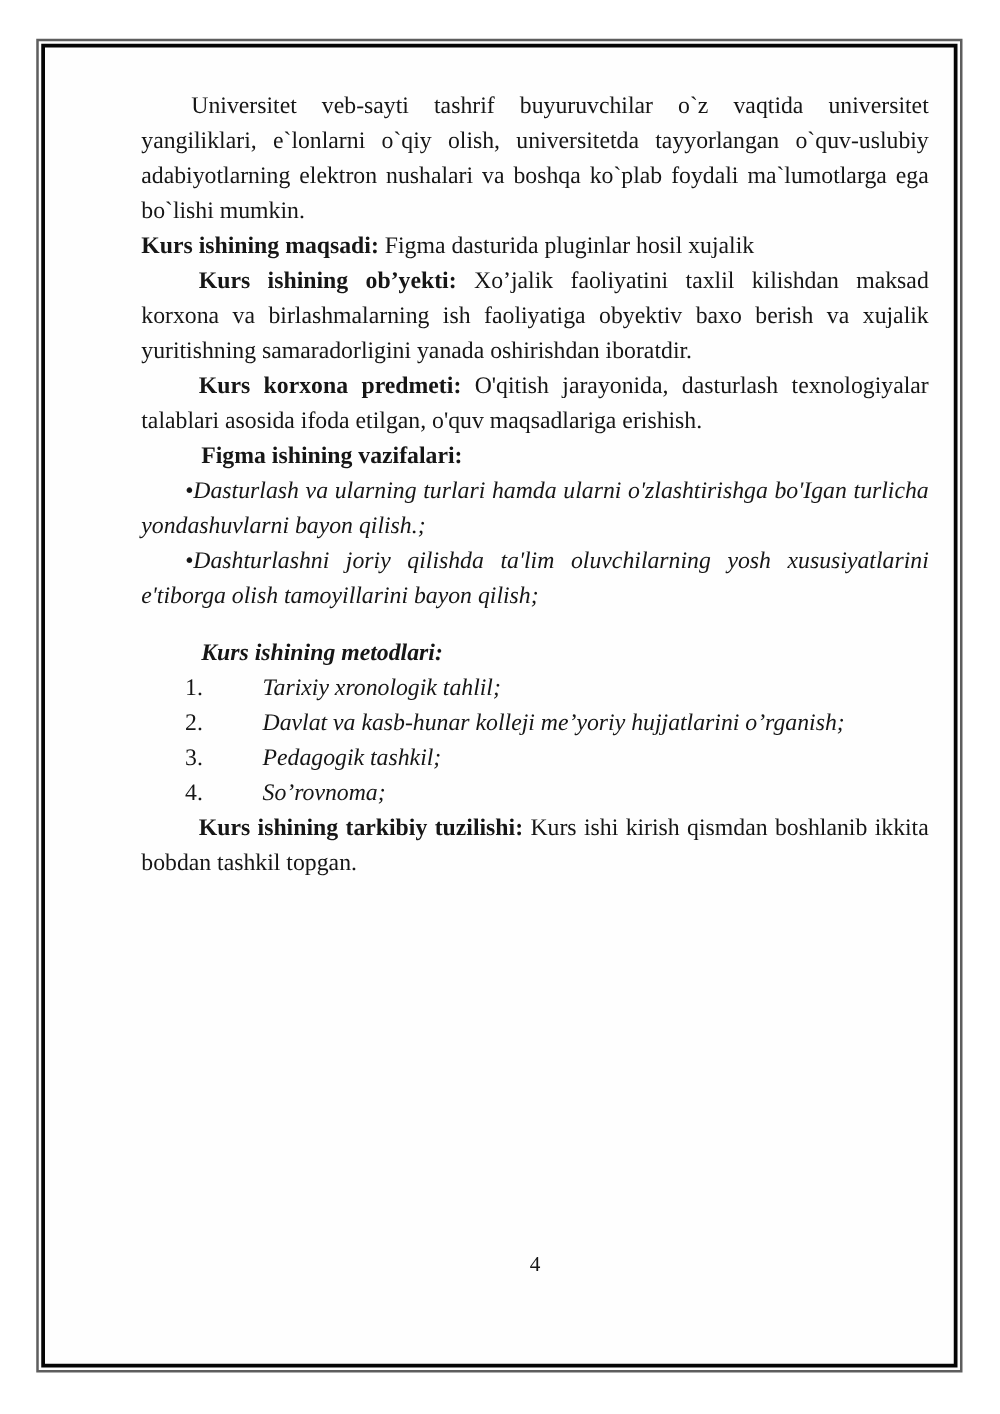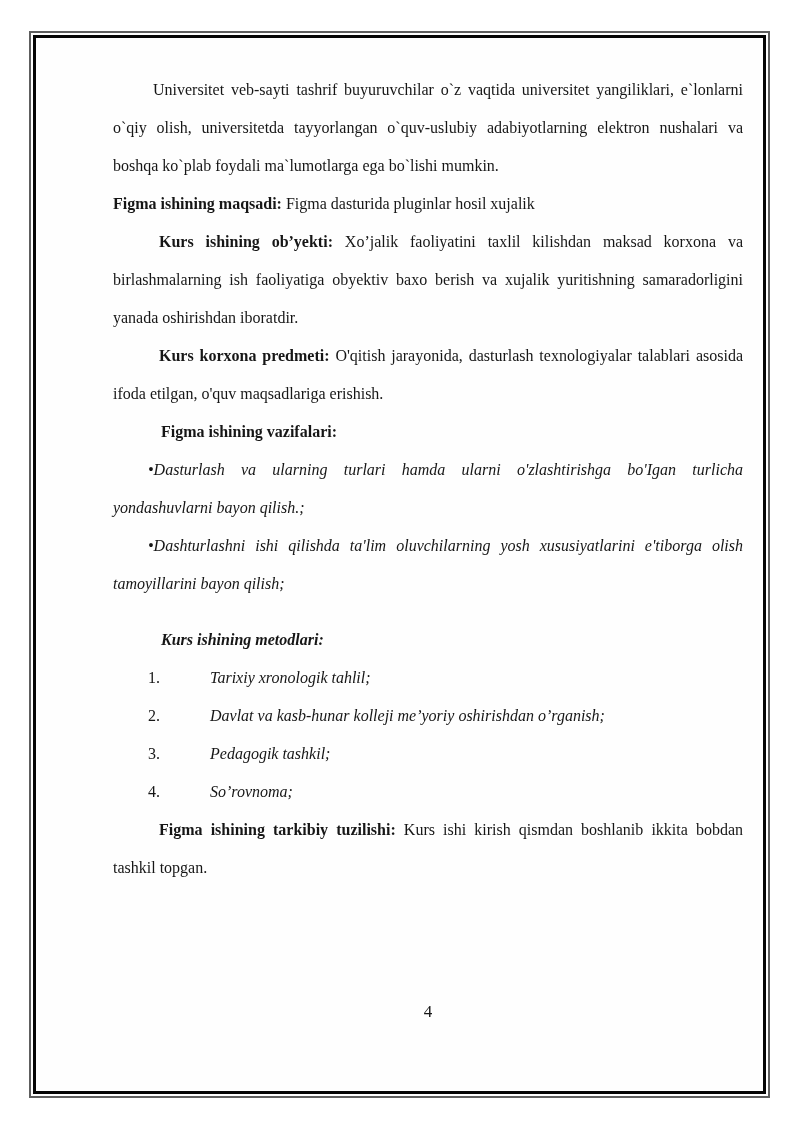--- a/index.html
+++ b/index.html
@@ -21,22 +21,22 @@
   }
   .page-frame-inner {
     width: 100%; height: 100%;
     border: 3px solid #050505;
     box-sizing: border-box;
   }
   .content {
     position: absolute;
     left: 113px; top: 71px;
     width: 630px;
-    font-size: 16px;
-    line-height: 38px;
+    font-size: 19px;
+    line-height: 28px;
     text-align: justify;
   }
   .content p { margin: 0; padding: 0; }
   .indent { text-indent: 46px; }
   .indent-sm { text-indent: 40px; }
   b, .bold { font-weight: bold; }
   .bullet-para { text-indent: 35px; font-style: italic; }
   .bullet-glyph { font-weight: normal; }
   .heading-standalone { text-indent: 48px; }
   .methods-heading { margin-top: 18px !important; font-style: italic; }
@@ -61,48 +61,48 @@
 <body>
 
 <div class="page-frame">
   <div class="page-frame-inner"></div>
 </div>
 
 <div class="content">
 
   <p class="indent-sm"><span>Universitet veb-sayti tashrif buyuruvchilar o`z vaqtida universitet yangiliklari, e`lonlarni o`qiy olish, universitetda tayyorlangan o`quv-uslubiy adabiyotlarning elektron nushalari va boshqa ko`plab foydali ma`lumotlarga ega bo`lishi mumkin.</span></p>
 
-  <p><b>Figma ishining maqsadi:</b> <span>Figma dasturida pluginlar hosil xujalik</span></p>
+  <p><b>Kurs ishining maqsadi:</b> <span>Figma dasturida pluginlar hosil xujalik</span></p>
 
   <p class="indent"><b>Kurs ishining ob’yekti:</b> <span>Xo’jalik faoliyatini taxlil kilishdan maksad korxona va birlashmalarning ish faoliyatiga obyektiv baxo berish va xujalik yuritishning samaradorligini yanada oshirishdan iboratdir.</span></p>
 
   <p class="indent"><b>Kurs korxona predmeti:</b> <span>O'qitish jarayonida, dasturlash texnologiyalar talablari asosida ifoda etilgan, o'quv maqsadlariga erishish.</span></p>
 
   <p class="heading-standalone"><b>Figma ishining vazifalari:</b></p>
 
   <p class="bullet-para"><span class="bullet-glyph">•</span><span>Dasturlash va ularning turlari hamda ularni o'zlashtirishga bo'Igan turlicha yondashuvlarni bayon qilish.;</span></p>
 
-  <p class="bullet-para"><span class="bullet-glyph">•</span><span>Dashturlashni ishi qilishda ta'lim oluvchilarning yosh xususiyatlarini e'tiborga olish tamoyillarini bayon qilish;</span></p>
+  <p class="bullet-para"><span class="bullet-glyph">•</span><span>Dashturlashni joriy qilishda ta'lim oluvchilarning yosh xususiyatlarini e'tiborga olish tamoyillarini bayon qilish;</span></p>
 
   <p class="heading-standalone methods-heading"><b>Kurs ishining metodlari:</b></p>
 
   <div class="method-row">
     <span class="method-num">1.</span>
     <span class="method-text">Tarixiy xronologik tahlil;</span>
   </div>
   <div class="method-row">
     <span class="method-num">2.</span>
-    <span class="method-text">Davlat va kasb-hunar kolleji me’yoriy oshirishdan o’rganish;</span>
+    <span class="method-text">Davlat va kasb-hunar kolleji me’yoriy hujjatlarini o’rganish;</span>
   </div>
   <div class="method-row">
     <span class="method-num">3.</span>
     <span class="method-text">Pedagogik tashkil;</span>
   </div>
   <div class="method-row">
     <span class="method-num">4.</span>
     <span class="method-text">So’rovnoma;</span>
   </div>
 
-  <p class="indent"><b>Figma ishining tarkibiy tuzilishi:</b> <span>Kurs ishi kirish qismdan boshlanib ikkita bobdan tashkil topgan.</span></p>
+  <p class="indent"><b>Kurs ishining tarkibiy tuzilishi:</b> <span>Kurs ishi kirish qismdan boshlanib ikkita bobdan tashkil topgan.</span></p>
 
 </div>
 
 <div class="page-number">4</div>
 
 </body></html>

